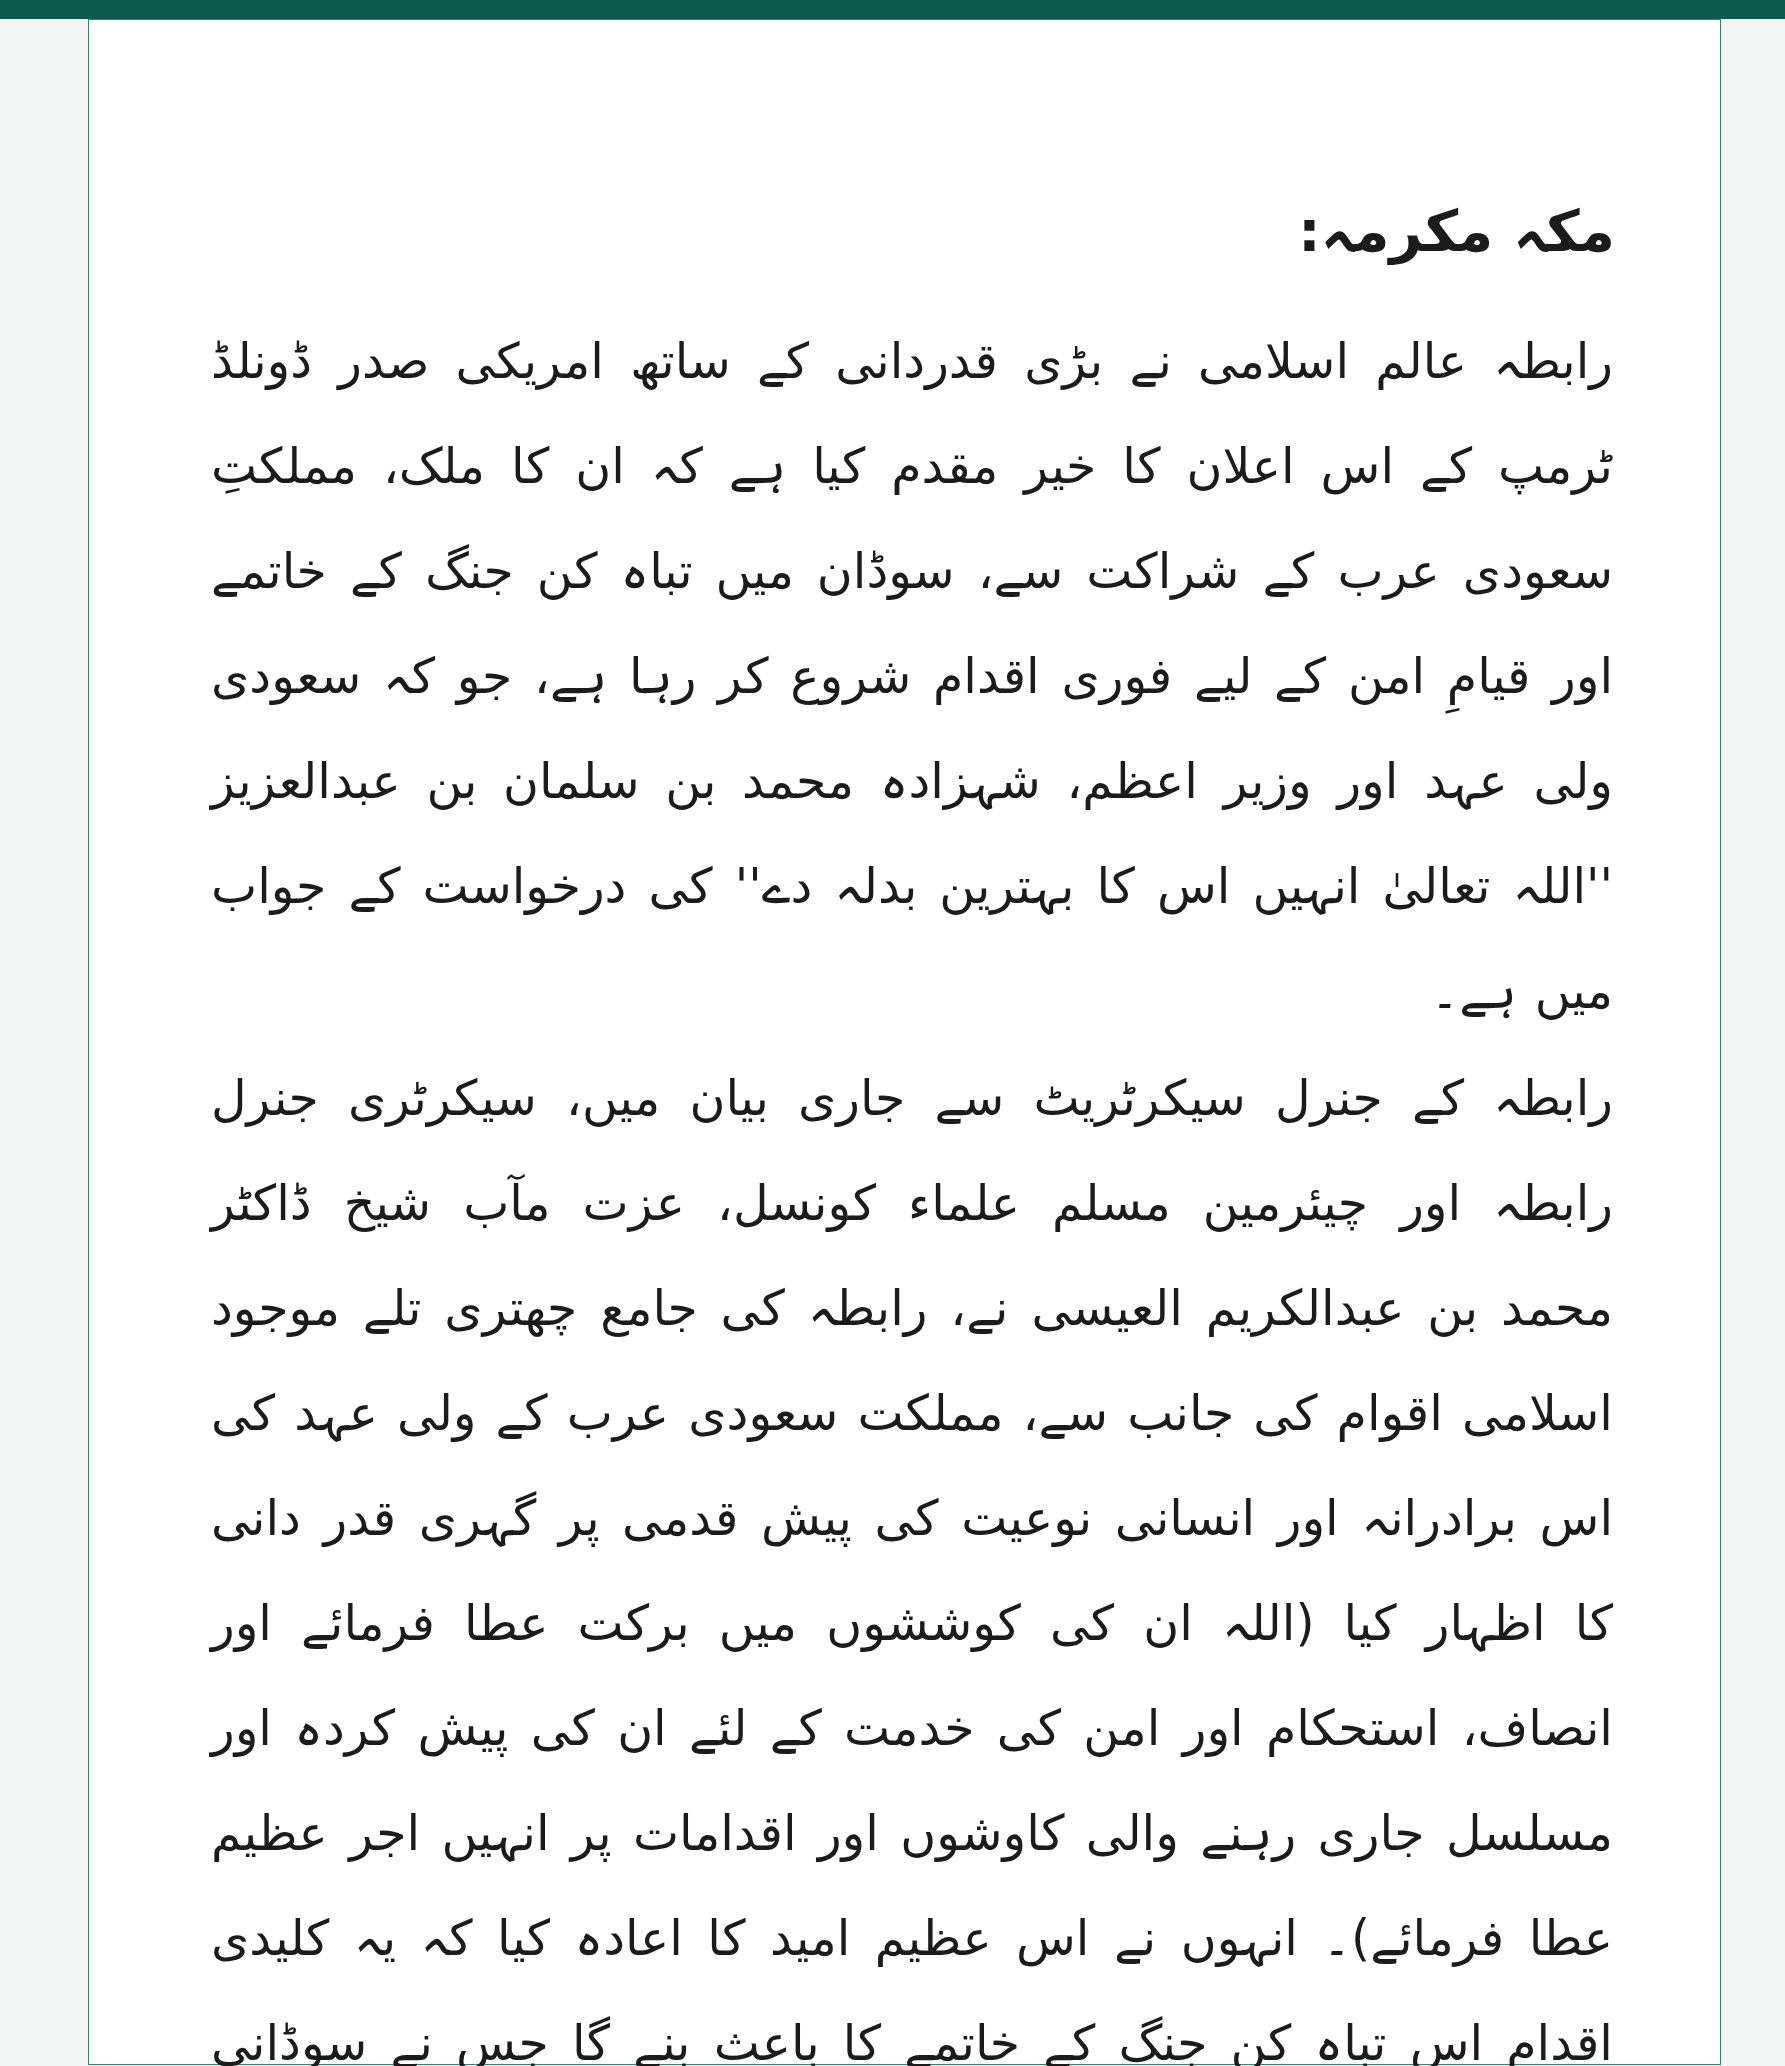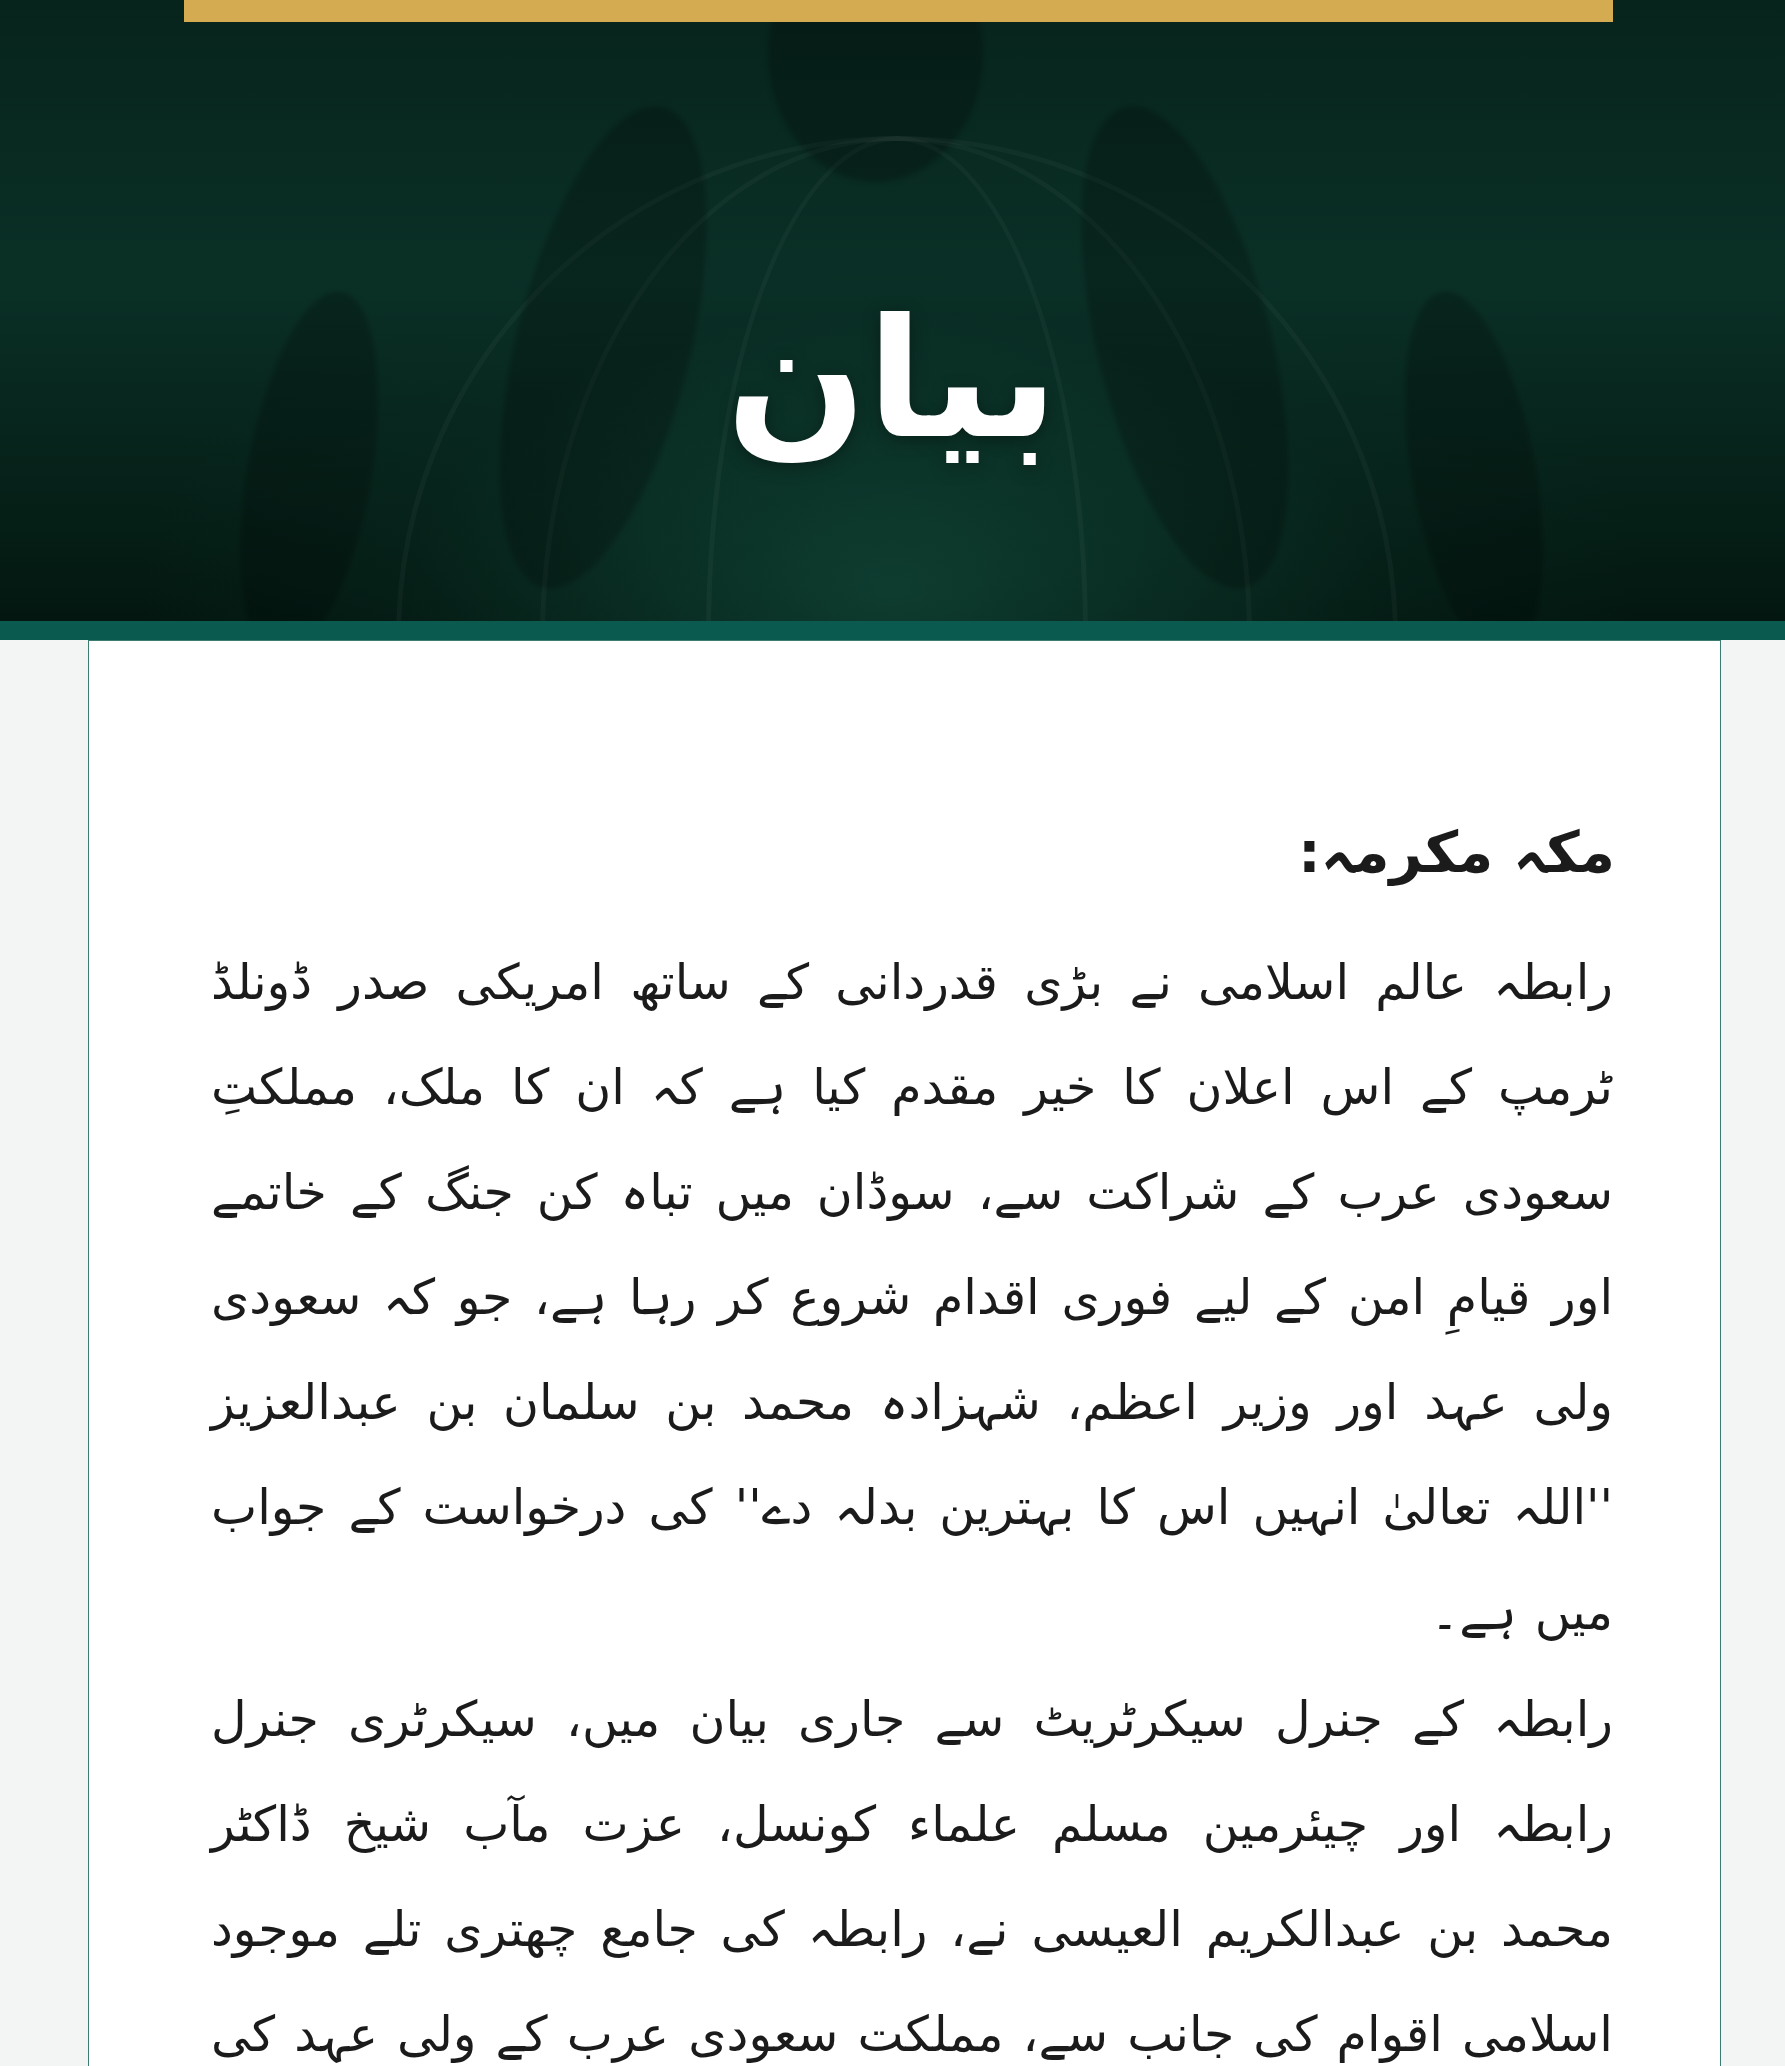--- a/index.html
+++ b/index.html
@@ -45,32 +45,20 @@
   .statement p{
     margin:2px;font-size:49px;line-height:105px;text-align:justify;text-justify:inter-word;
     word-spacing:2.5px;
   }
 </style>
 </head>
 <body>
 
 <div class="page">
 
-  <div class="hero">
-    <div class="globe-ring ring1"></div>
-    <div class="globe-ring ring2"></div>
-    <div class="globe-ring ring3"></div>
-    <div class="leaf-wash lw1"></div>
-    <div class="leaf-wash lw2"></div>
-    <div class="leaf-wash lw3"></div>
-    <div class="leaf-wash lw4"></div>
-    <div class="leaf-wash lw5"></div>
-    <div class="gold-bar"></div>
-    <div class="hero-title">بیان</div>
-  </div>
 
   <div class="teal-band"></div>
 
   <div class="card">
     <h2 class="location-heading">مکہ مکرمہ:</h2>
     <div class="statement">
       <p>رابطہ عالم اسلامی نے بڑی قدردانی کے ساتھ امریکی صدر ڈونلڈ ٹرمپ کے اس اعلان کا خیر مقدم کیا ہے کہ ان کا ملک، مملکتِ سعودی عرب کے شراکت سے، سوڈان میں تباہ کن جنگ کے خاتمے اور قیامِ امن کے لیے فوری اقدام شروع کر رہا ہے، جو کہ سعودی ولی عہد اور وزیر اعظم، شہزادہ محمد بن سلمان بن عبدالعزیز ''اللہ تعالیٰ انہیں اس کا بہترین بدلہ دے'' کی درخواست کے جواب میں ہے۔</p>
       <p>رابطہ کے جنرل سیکرٹریٹ سے جاری بیان میں، سیکرٹری جنرل رابطہ اور چیئرمین مسلم علماء کونسل، عزت مآب شیخ ڈاکٹر محمد بن عبدالکریم العیسی نے، رابطہ کی جامع چھتری تلے موجود اسلامی اقوام کی جانب سے، مملکت سعودی عرب کے ولی عہد کی اس برادرانہ اور انسانی نوعیت کی پیش قدمی پر گہری قدر دانی کا اظہار کیا (اللہ ان کی کوششوں میں برکت عطا فرمائے اور انصاف، استحکام اور امن کی خدمت کے لئے ان کی پیش کردہ اور مسلسل جاری رہنے والی کاوشوں اور اقدامات پر انہیں اجر عظیم عطا فرمائے)۔ انہوں نے اس عظیم امید کا اعادہ کیا کہ یہ کلیدی اقدام اس تباہ کن جنگ کے خاتمے کا باعث بنے گا جس نے سوڈانی عوام پر ناقابل بیان مظالم ڈھائے ہیں۔</p>
     </div>
 

